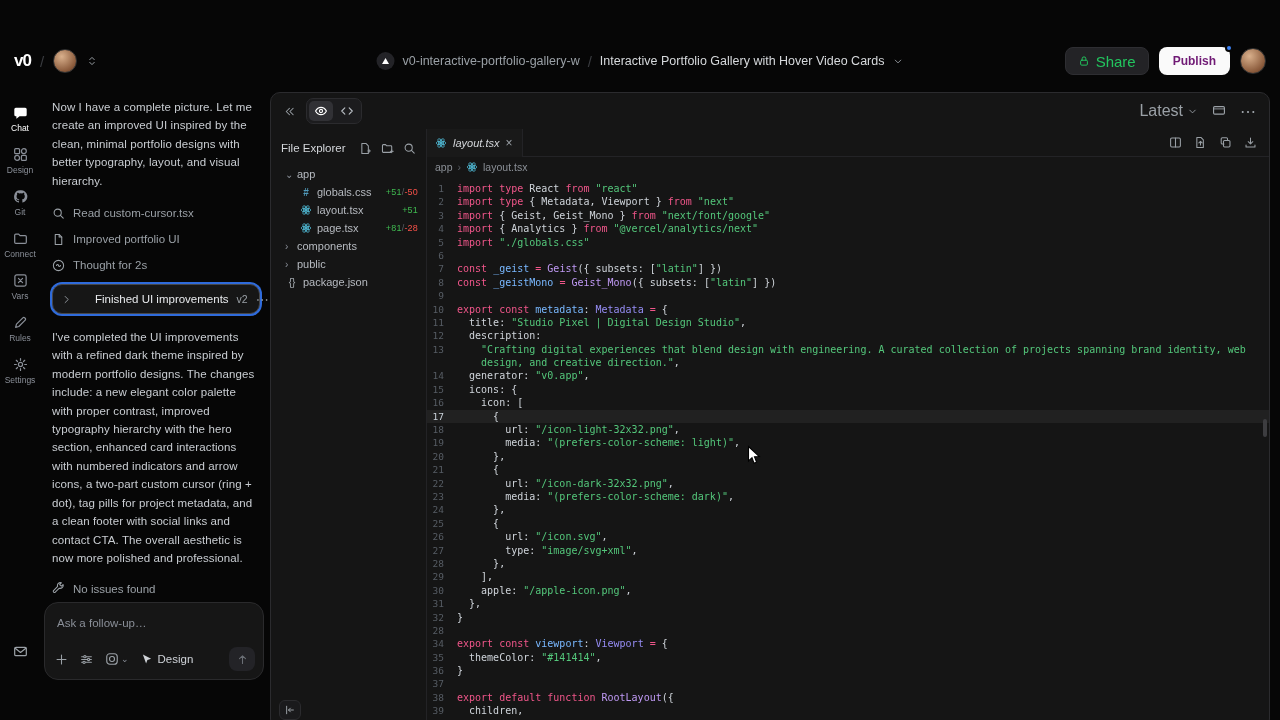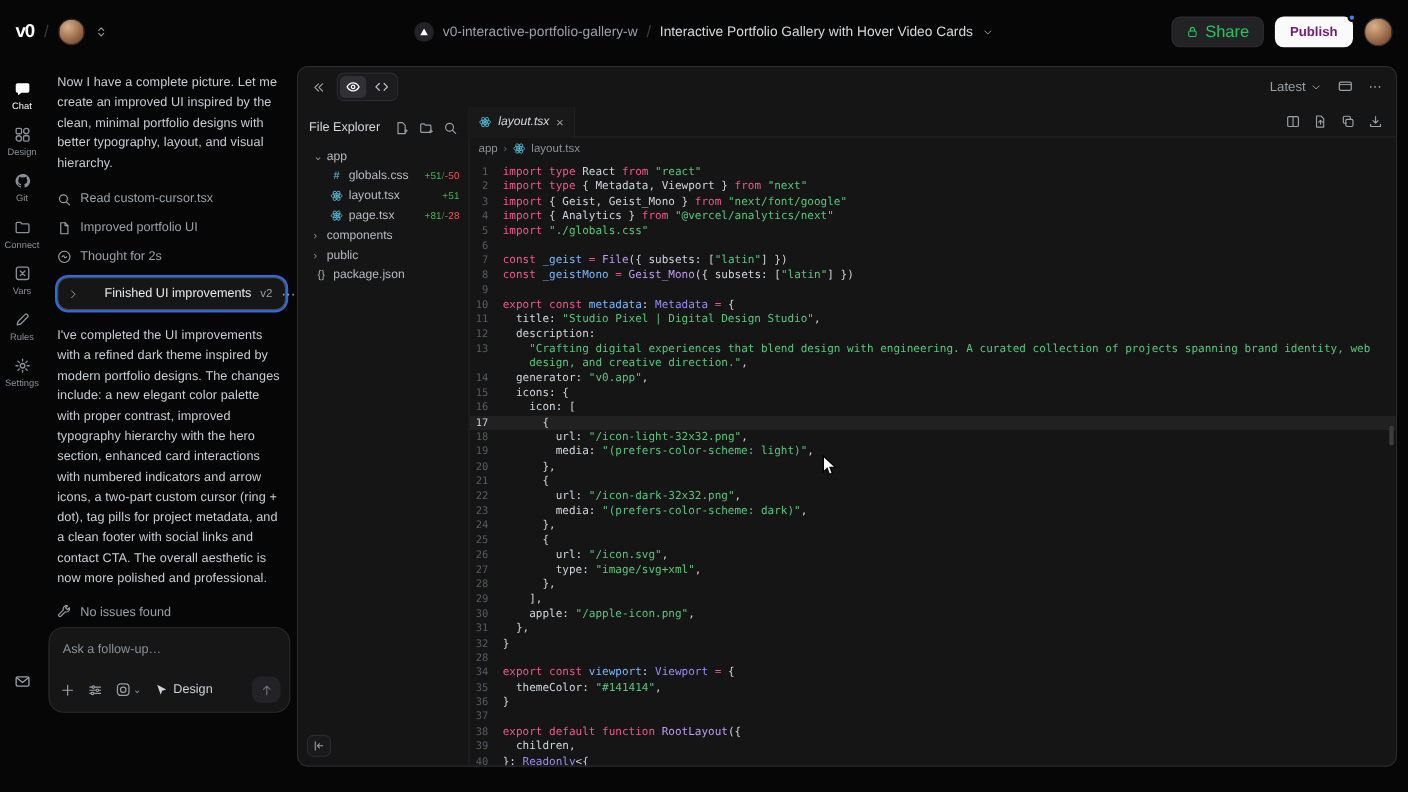--- a/index.html
+++ b/index.html
@@ -1,18 +1,18 @@
 <!DOCTYPE html>
 <html><head>
 <meta charset="utf-8">
 <style>
   * { margin:0; padding:0; box-sizing:border-box; }
   html,body { width:1280px; height:720px; background:#060606; overflow:hidden;
     font-family:"Liberation Sans", sans-serif; color:#d6d9dc; }
-  .app { position:relative; width:1280px; height:672px; }
+  .app { position:relative; width:1280px; height:672px;margin-top:32px; }
 
   
   .hdr { position:absolute; left:0; top:0; right:0; height:58px; display:flex; align-items:center; padding:0 14px; }
   .hdr-left { display:flex; align-items:center; gap:9px; }
   .logo { font-weight:800; font-size:17px; letter-spacing:-1px; color:#fff; }
   .sep { color:#3a3c40; font-size:15px; font-weight:300; }
   .avatar { width:24px; height:24px; border-radius:50%;
     background:radial-gradient(circle at 35% 30%, #d9b08c, #8a5a3b 70%, #4e3322); border:1px solid #333; }
   .hdr-center { position:absolute; left:50%; top:50%; transform:translate(-50%,-50%);
     display:flex; align-items:center; gap:8px; font-size:12.5px; white-space:nowrap; }
@@ -67,21 +67,21 @@
 
   
   .panel { position:absolute; left:270px; top:60px; width:1000px; height:637px; background:#151515;
     border:1px solid #2b2b2e; border-radius:10px; overflow:hidden; }
   .toolbar { height:36px; display:flex; align-items:center; padding:0 12px; color:#9aa0a6; }
   .seg { margin-left:10px; display:flex; align-items:center; background:#1c1c1e; border:1px solid #2b2b2e;
     border-radius:7px; padding:2px; gap:2px; }
   .seg-btn { width:24px; height:20px; display:flex; align-items:center; justify-content:center;
     border-radius:5px; color:#b9bec4; cursor:pointer; }
   .seg-btn.on { background:#313135; color:#fff; }
-  .tb-right { margin-left:auto; display:flex; gap:14px; font-size:12px; }
+  .tb-right { margin-left:auto; display:flex; gap:14px; font-size:16px; }
   .latest { display:flex; align-items:center; gap:4px; cursor:pointer; }
   .dots { letter-spacing:1px; cursor:pointer; }
 
   .body-row { position:absolute; left:0; top:36px; right:0; bottom:0; display:flex; }
 
   
   .fe { width:156px; border-right:1px solid #232326; padding-top:6px; flex-shrink:0; }
   .fe-hdr { display:flex; align-items:center; padding:0 10px; height:26px; }
   .fe-title { font-size:11.5px; color:#d4d7db; }
   .fe-icons { margin-left:auto; display:flex; gap:9px; color:#9aa0a6; }
@@ -561,21 +561,21 @@
             <div class="crow">
               <span class="ln">5</span>
               <span class="ct"><span class="tok-k">import </span><span class="tok-s">"./globals.css"</span></span>
             </div>
             <div class="crow">
               <span class="ln">6</span>
               <span class="ct"></span>
             </div>
             <div class="crow">
               <span class="ln">7</span>
-              <span class="ct"><span class="tok-k">const </span><span class="tok-v">_geist</span><span class="tok-p"> </span><span class="tok-k">=</span><span class="tok-p"> </span><span class="tok-f">File</span><span class="tok-p">({ subsets: [</span><span class="tok-s">"latin"</span><span class="tok-p">] })</span></span>
+              <span class="ct"><span class="tok-k">const </span><span class="tok-v">_geist</span><span class="tok-p"> </span><span class="tok-k">=</span><span class="tok-p"> </span><span class="tok-f">Geist</span><span class="tok-p">({ subsets: [</span><span class="tok-s">"latin"</span><span class="tok-p">] })</span></span>
             </div>
             <div class="crow">
               <span class="ln">8</span>
               <span class="ct"><span class="tok-k">const </span><span class="tok-v">_geistMono</span><span class="tok-p"> </span><span class="tok-k">=</span><span class="tok-p"> </span><span class="tok-f">Geist_Mono</span><span class="tok-p">({ subsets: [</span><span class="tok-s">"latin"</span><span class="tok-p">] })</span></span>
             </div>
             <div class="crow">
               <span class="ln">9</span>
               <span class="ct"></span>
             </div>
             <div class="crow">

